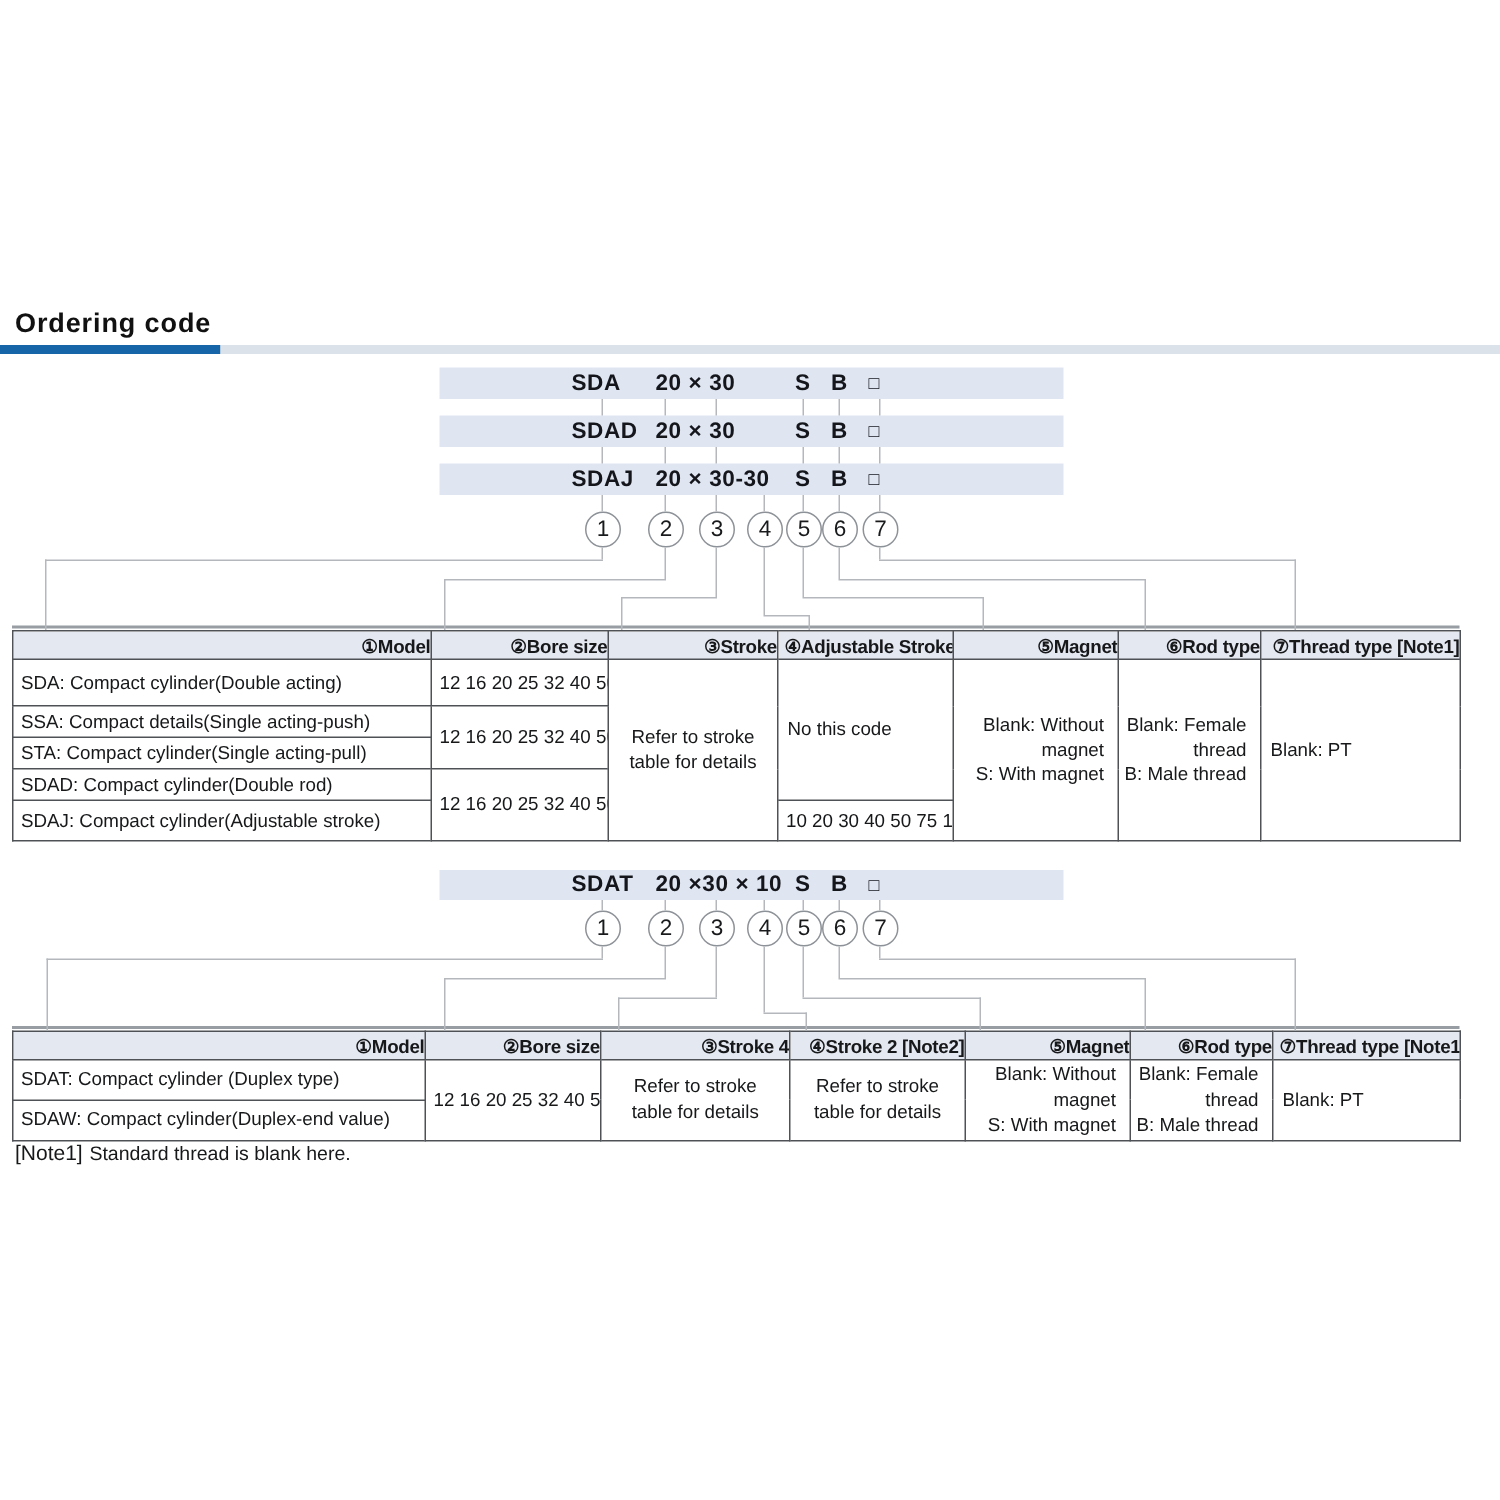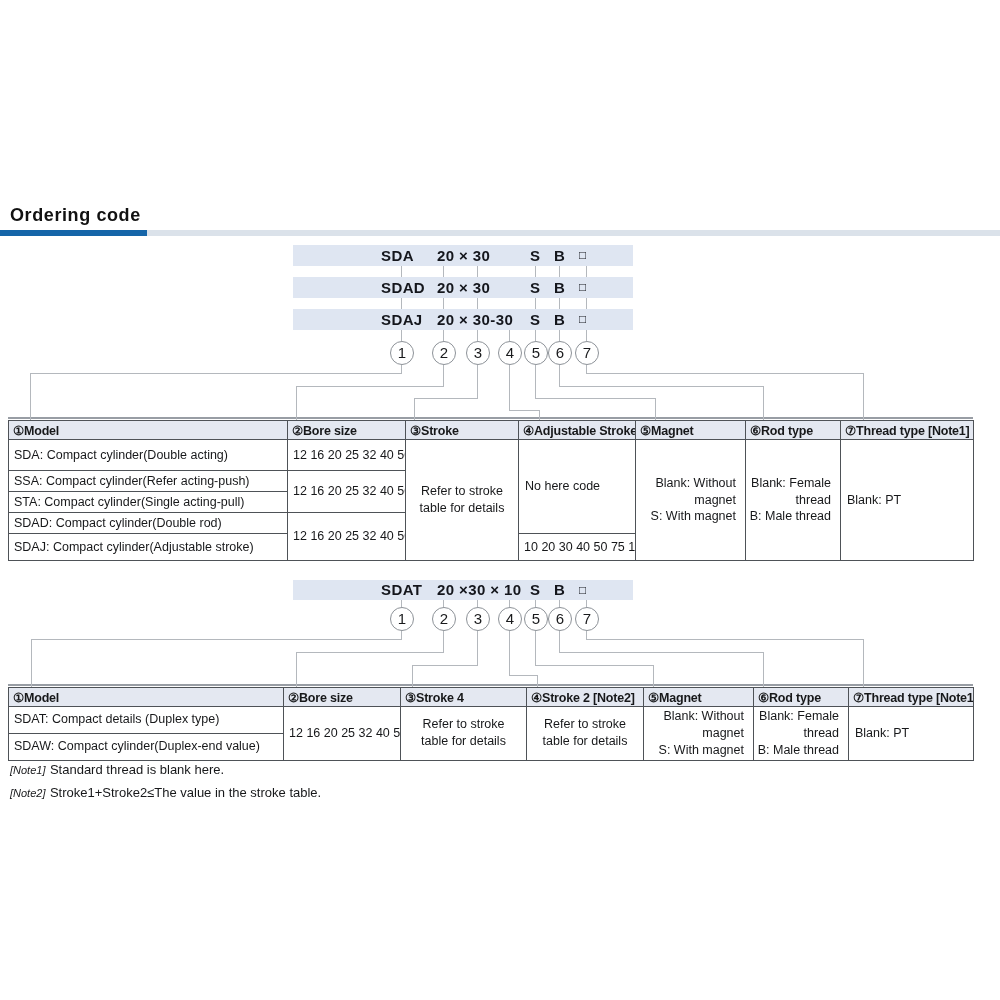--- a/index.html
+++ b/index.html
@@ -3,45 +3,45 @@
 <meta charset="utf-8">
 <style>
   html,body{margin:0;padding:0;background:#fff;}
   .page{position:relative;width:1000px;height:1000px;background:#ffffff;
         font-family:"Liberation Sans",sans-serif;color:#17181a;overflow:hidden;}
   .title{position:absolute;left:10px;top:205px;font-size:18px;font-weight:bold;
          letter-spacing:.6px;color:#111;}
   .rule-dark{position:absolute;left:0;top:230px;width:147px;height:6px;background:#1565a8;}
   .rule-light{position:absolute;left:147px;top:230px;width:853px;height:6px;background:#dbe2ea;}
 
-  .codebar{position:absolute;left:293px;width:340px;height:21px;background:#dfe6f2;}
+  .codebar{position:absolute;left:293px;width:416px;height:21px;background:#dfe6f2;}
   .codebar span{position:absolute;top:0;line-height:21px;font-weight:bold;
                 font-size:15px;color:#14161c;letter-spacing:.4px;white-space:nowrap;}
   .cb-model{left:88px;} .cb-size{left:144px;} .cb-s{left:237px;} .cb-b{left:261px;}
   .cb-sq{left:286px;font-size:12px !important;font-weight:normal !important;color:#33363c;}
 
   .circle{position:absolute;width:22px;height:22px;border:1px solid #8d9298;border-radius:50%;
           background:#fff;text-align:center;line-height:22px;font-size:15px;color:#191a1c;}
   .line{position:absolute;background:#b4b8bd;}
   .topbar{position:absolute;left:8px;width:965px;height:2px;background:#989da4;}
 
   table.spec{position:absolute;left:8px;border-collapse:collapse;table-layout:fixed;
              width:965px;font-size:12.5px;color:#17181a;}
   .spec th,.spec td{border:1px solid #4e5257;overflow:hidden;vertical-align:middle;}
-  .spec th{background:#e4e8f1;text-align:left;padding:1px 0 1px 4px;font-size:12.5px;
+  .spec th{background:#e4e8f1;text-align:right;padding:1px 0 1px 4px;font-size:12.5px;
            white-space:nowrap;letter-spacing:-0.2px;}
   .spec td{padding:1px 2px;line-height:1.35;}
   .pre{white-space:pre-line;}
   .tl{text-align:left;padding-left:5px !important;white-space:nowrap;}
   .tc{text-align:center;}
   .tr-al{text-align:right;padding-right:9px !important;}
   .lp{padding-left:6px !important;}
 
   .note-line{position:absolute;left:10px;white-space:nowrap;}
-  .note-tag{font-size:11px;color:#17181a;font-style:italic;}
+  .note-tag{font-size:14px;color:#17181a;}
   .note-text{font-size:13px;color:#17181a;}
 </style>
 </head>
 <body>
 
 <div class="page">
 
   <div class="title">Ordering code</div>
   <div class="rule-dark"></div>
   <div class="rule-light"></div>
@@ -96,31 +96,31 @@
       <th>⑤Magnet</th>
       <th>⑥Rod type</th>
       <th>⑦Thread type [Note1]</th>
     </tr>
     <tr style="height:31px">
       <td class="tl">SDA: Compact cylinder(Double acting)</td>
       <td class="pre tl">12 16 20 25 32
 40 50 63 80 100</td>
       <td class="pre tc" rowspan="5">Refer to stroke
 table for details</td>
-      <td class="lp" rowspan="4">No here code</td>
+      <td class="lp" rowspan="4">No this code</td>
       <td class="pre tr-al" rowspan="5">Blank: Without
 magnet
 S: With magnet</td>
       <td class="pre tr-al" rowspan="5">Blank: Female
 thread
 B: Male thread</td>
       <td class="lp" rowspan="5">Blank: PT</td>
     </tr>
     <tr style="height:21px">
-      <td class="tl">SSA: Compact cylinder(Refer acting-push)</td>
+      <td class="tl">SSA: Compact details(Single acting-push)</td>
       <td class="pre tl" rowspan="2">12 16 20 25
 32 40 50 63</td>
     </tr>
     <tr style="height:21px">
       <td class="tl">STA: Compact cylinder(Single acting-pull)</td>
     </tr>
     <tr style="height:21px">
       <td class="tl">SDAD: Compact cylinder(Double rod)</td>
       <td class="pre tl" rowspan="2">12 16 20 25 32
 40 50 63 80 100</td>
@@ -164,21 +164,21 @@
         <tr style="height:19px">
       <th>①Model</th>
       <th>②Bore size</th>
       <th>③Stroke 4</th>
       <th>④Stroke 2 [Note2]</th>
       <th>⑤Magnet</th>
       <th>⑥Rod type</th>
       <th>⑦Thread type [Note1]</th>
     </tr>
     <tr style="height:23px">
-      <td class="tl">SDAT: Compact details (Duplex type)</td>
+      <td class="tl">SDAT: Compact cylinder (Duplex type)</td>
       <td class="pre tl" rowspan="2">12 16 20 25 32
 40 50 63 80 100</td>
       <td class="pre tc" rowspan="2">Refer to stroke
 table for details</td>
       <td class="pre tc" rowspan="2">Refer to stroke
 table for details</td>
       <td class="pre tr-al" rowspan="2">Blank: Without
 magnet
 S: With magnet</td>
       <td class="pre tr-al" rowspan="2">Blank: Female
@@ -188,24 +188,20 @@
     </tr>
     <tr style="height:23px">
       <td class="tl">SDAW: Compact cylinder(Duplex-end value)</td>
     </tr>
   </tbody>
     </table>
 
   <div class="note-line" style="top:760px">
     <span class="note-tag">[Note1]</span>
     <span class="note-text">Standard thread is blank here.</span>
-  </div>
-  <div class="note-line" style="top:783px">
-    <span class="note-tag">[Note2]</span>
-    <span class="note-text">Stroke1+Stroke2≤The value in the stroke table.</span>
   </div>
 
 <div class="line" style="left: 401px; top: 266px; width: 1px; height: 11px;"></div>
     <div class="line" style="left: 401px; top: 298px; width: 1px; height: 11px;"></div>
     <div class="line" style="left: 443px; top: 266px; width: 1px; height: 11px;"></div>
     <div class="line" style="left: 443px; top: 298px; width: 1px; height: 11px;"></div>
     <div class="line" style="left: 477px; top: 266px; width: 1px; height: 11px;"></div>
     <div class="line" style="left: 477px; top: 298px; width: 1px; height: 11px;"></div>
     <div class="line" style="left: 535px; top: 266px; width: 1px; height: 11px;"></div>
     <div class="line" style="left: 535px; top: 298px; width: 1px; height: 11px;"></div>

